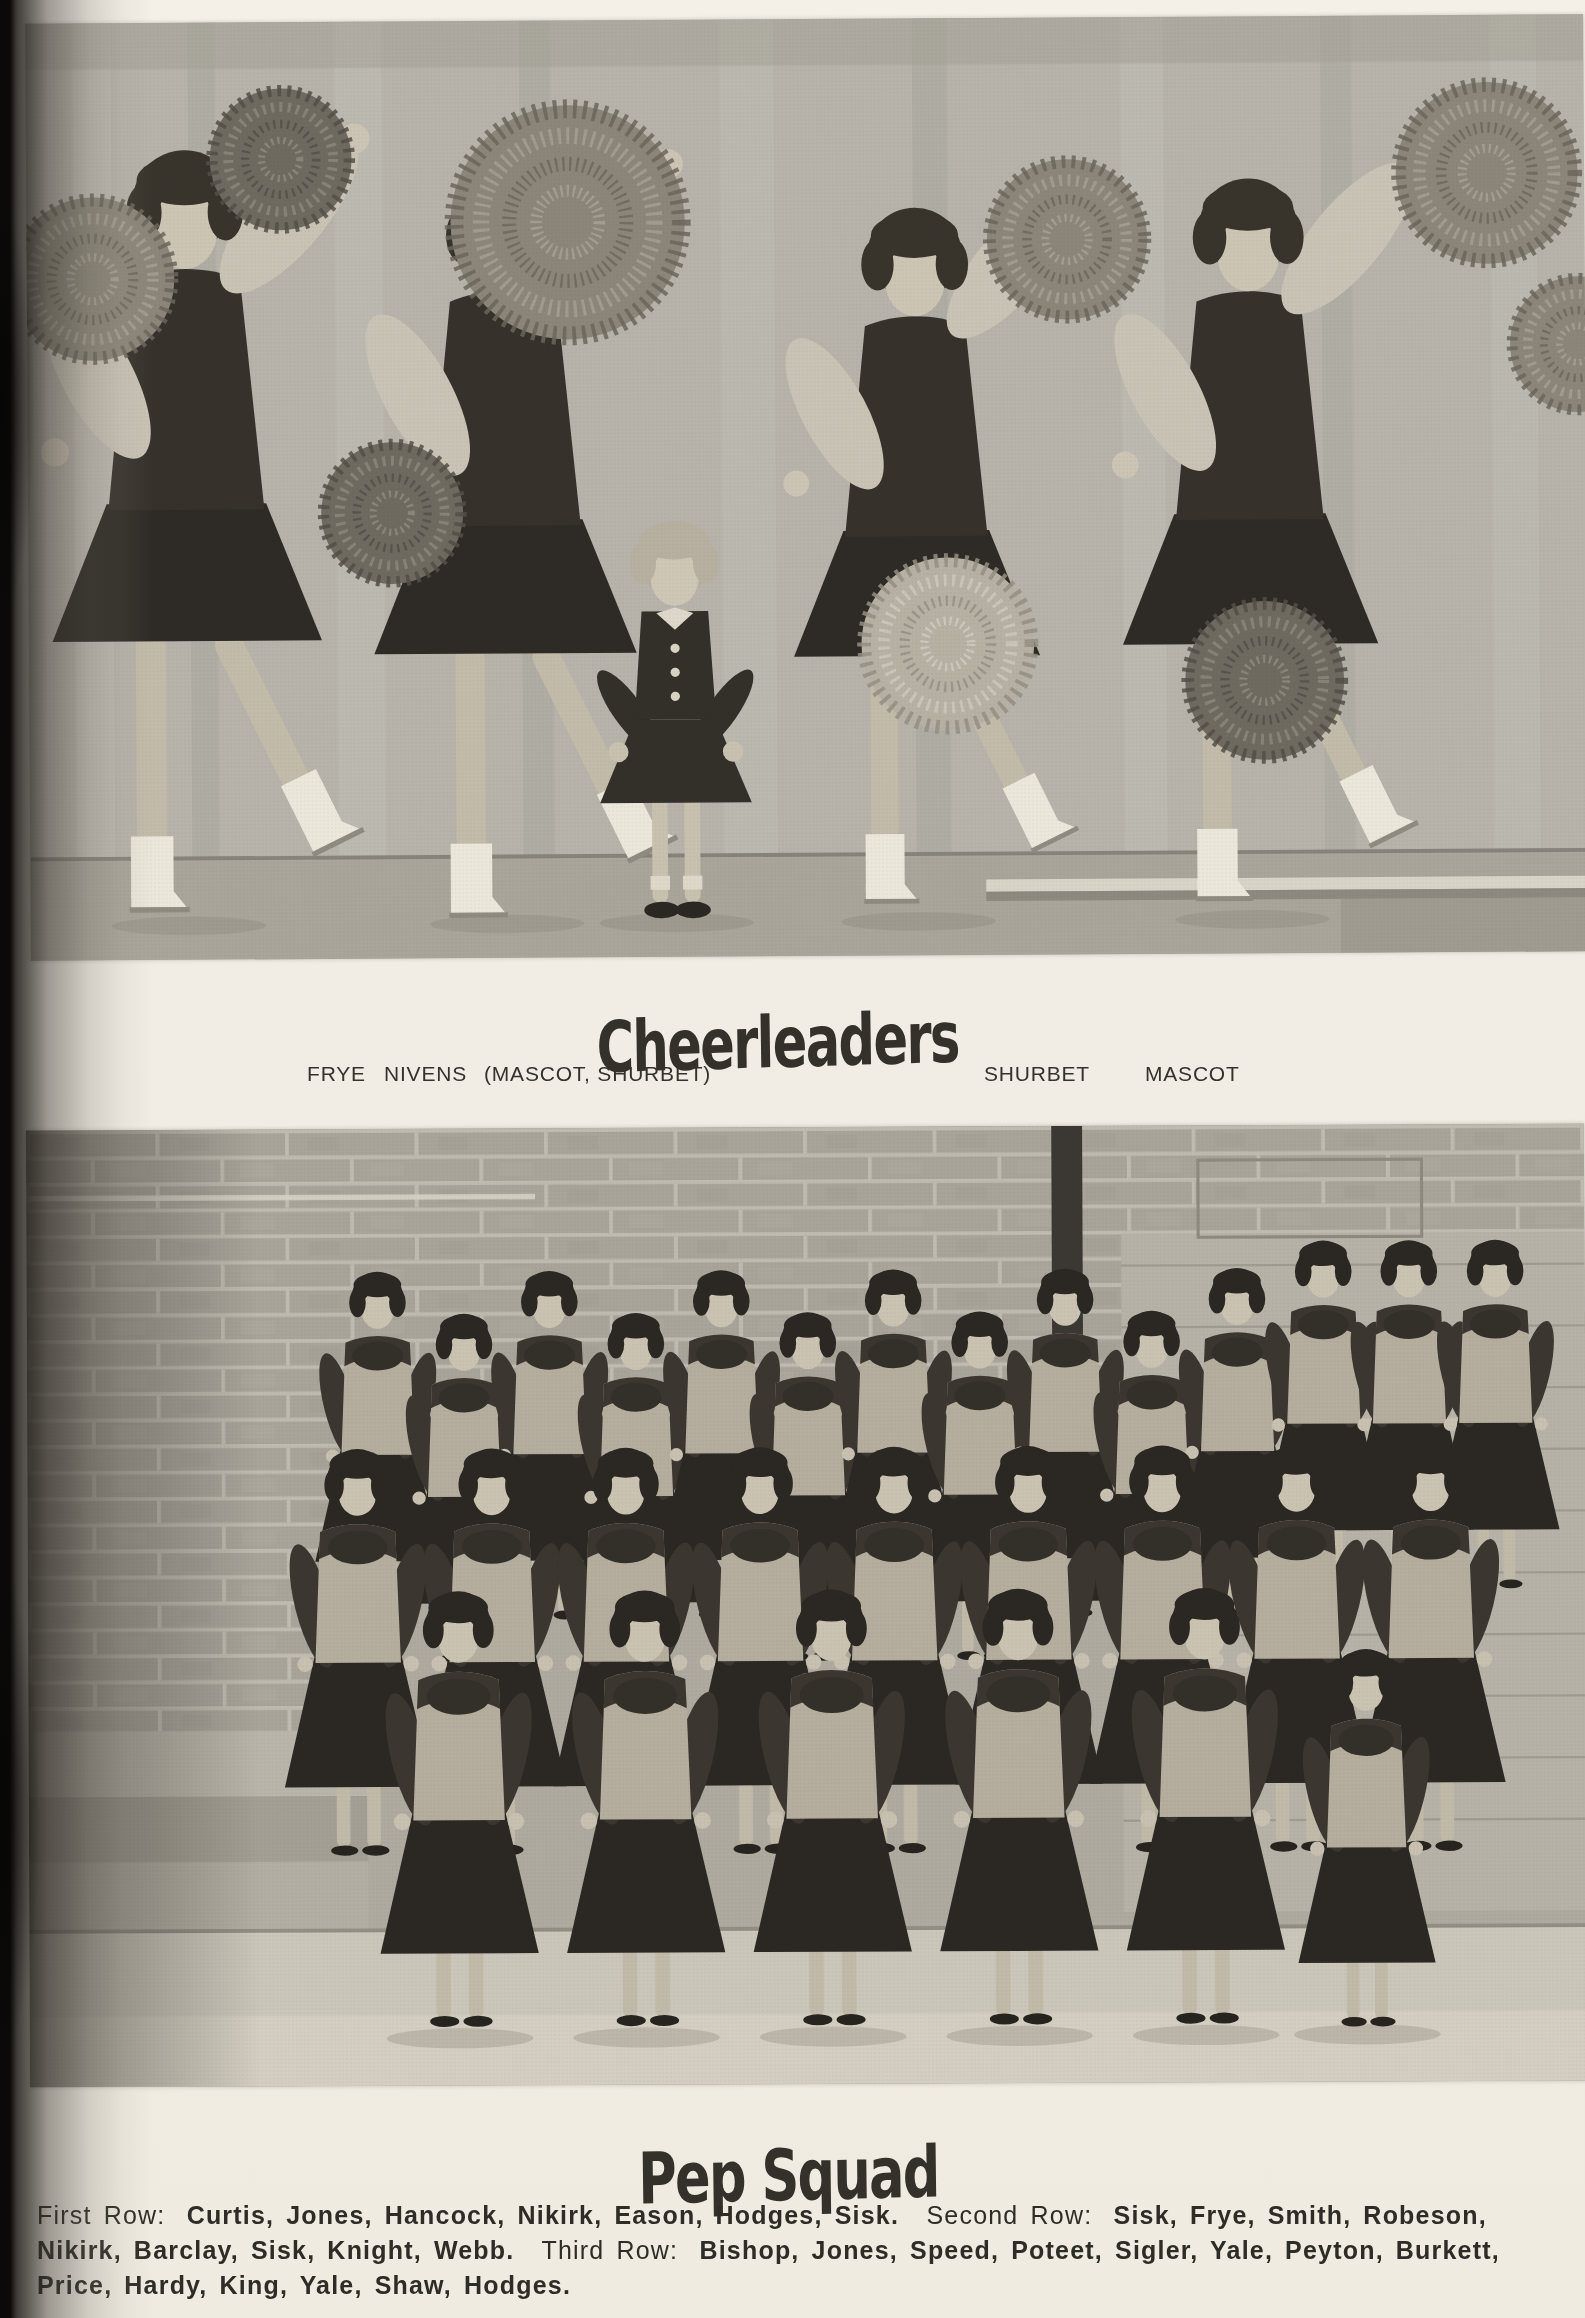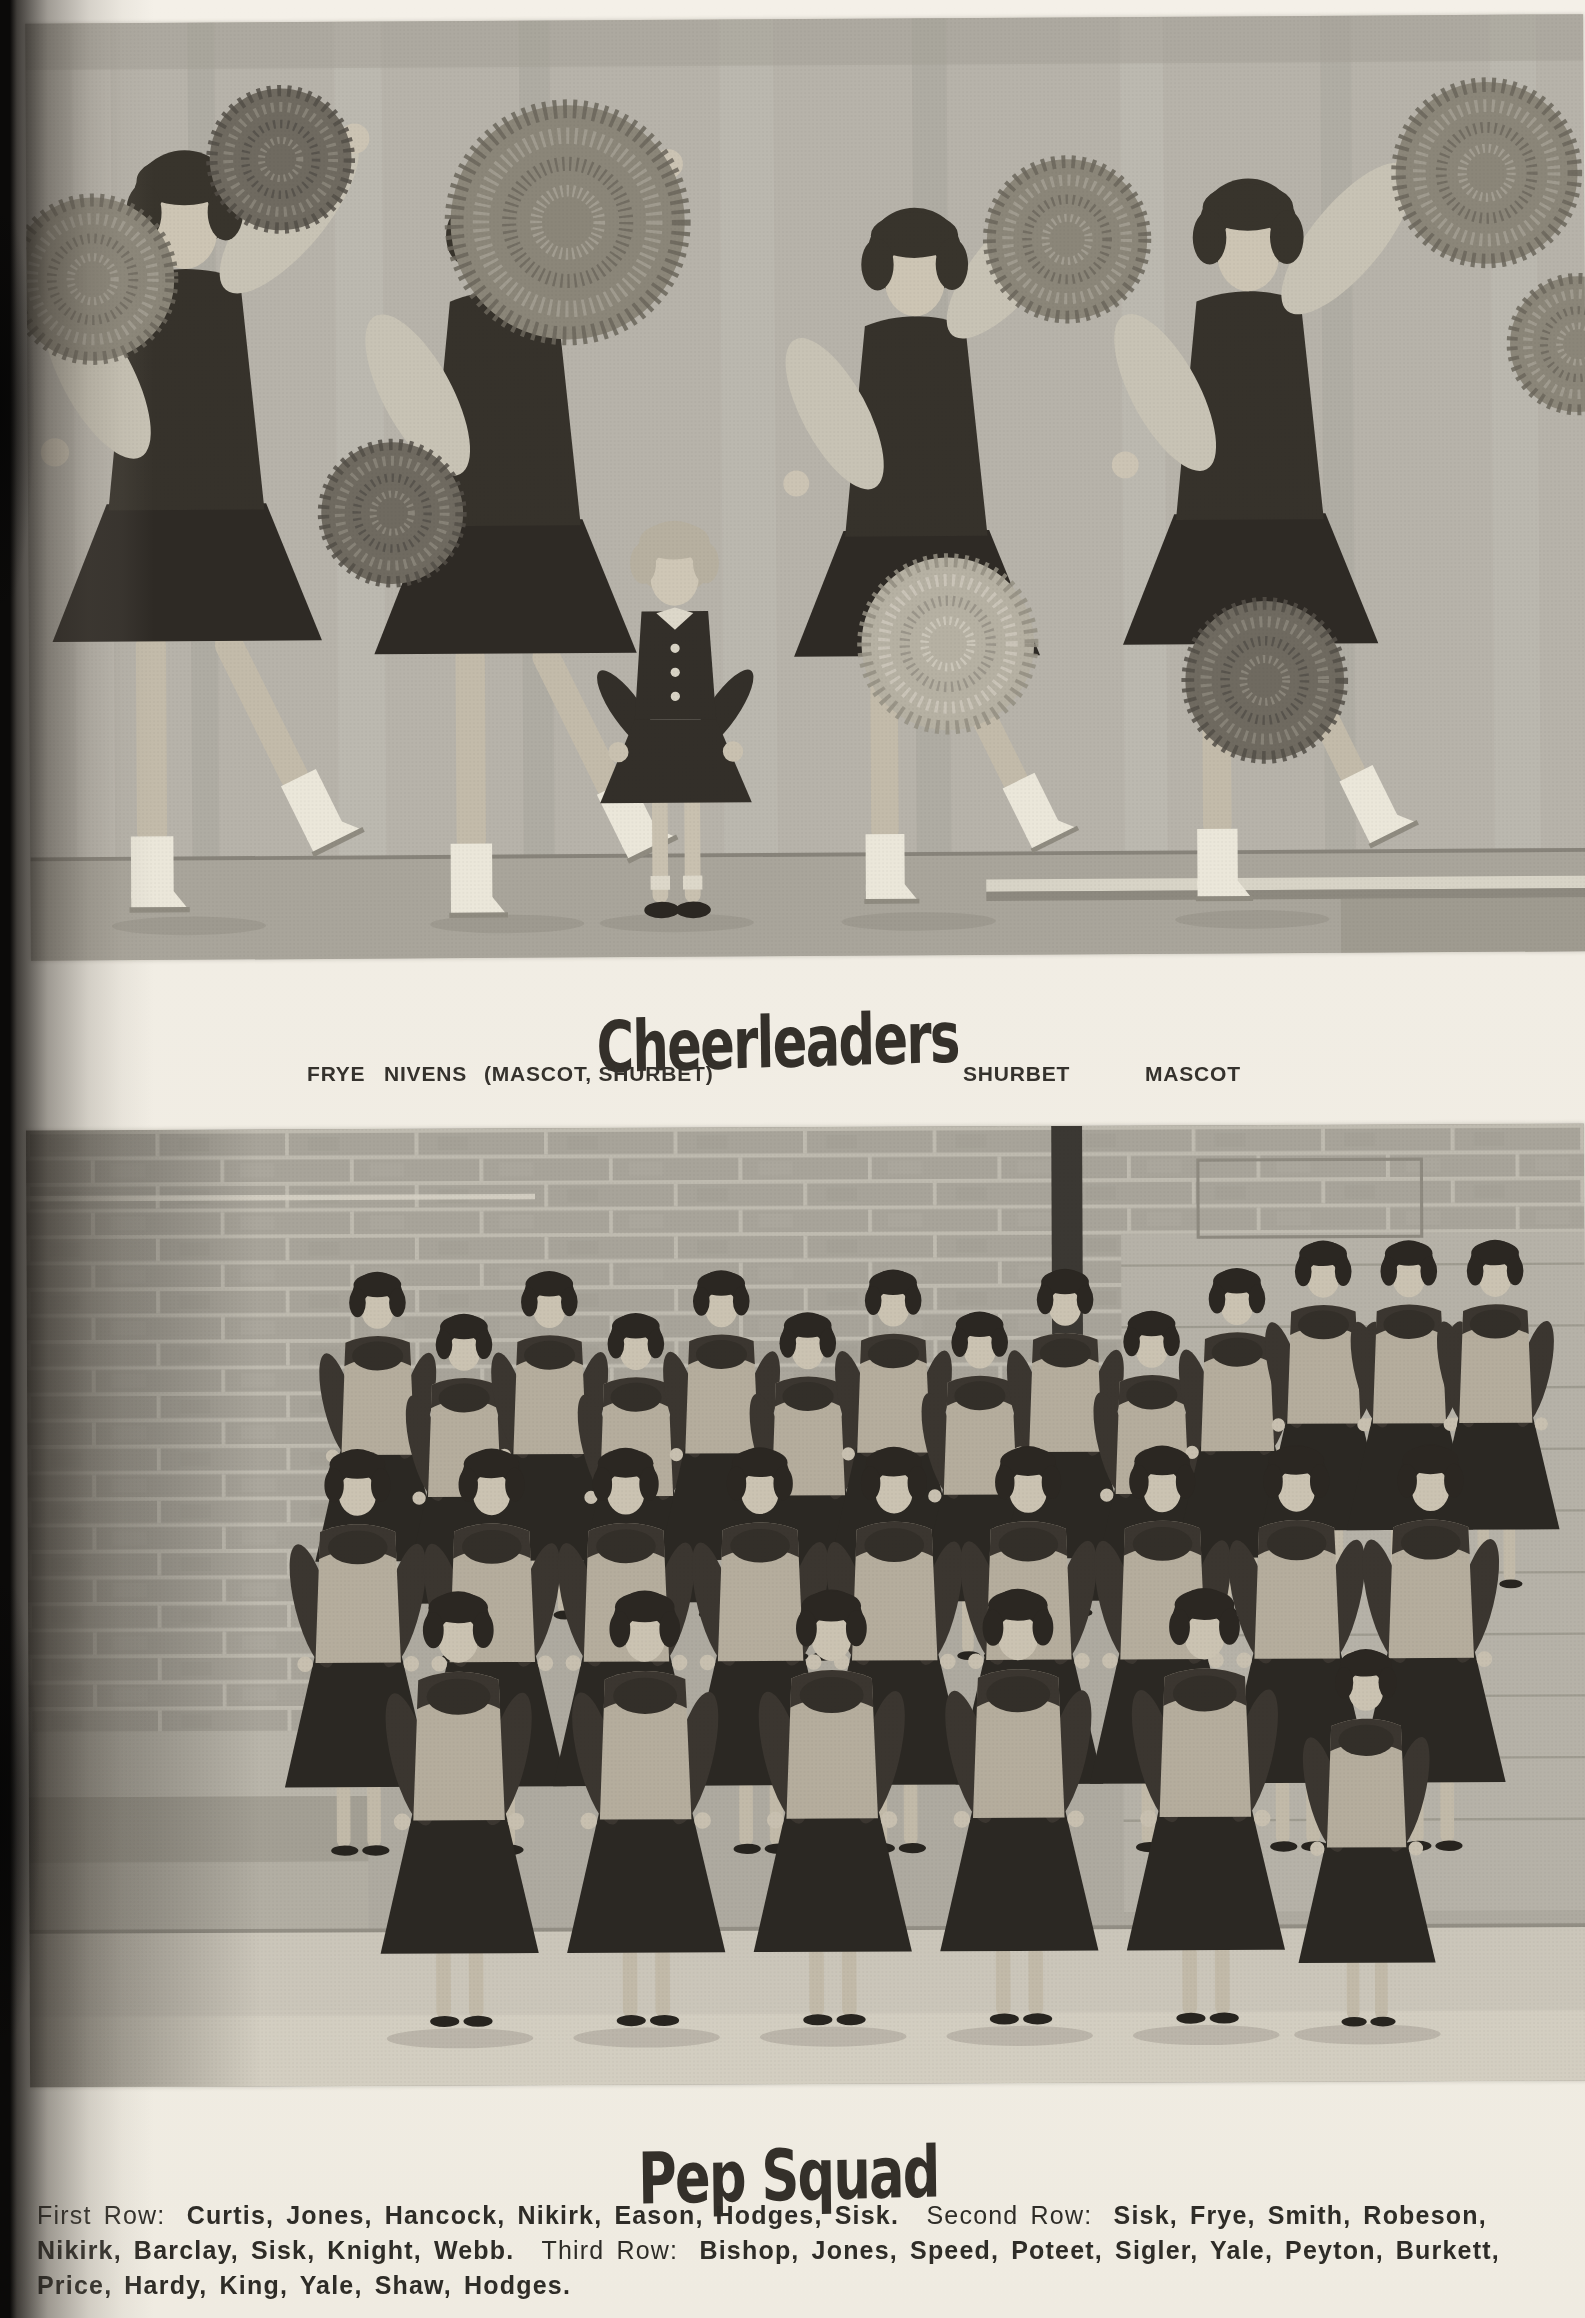--- a/index.html
+++ b/index.html
@@ -12,21 +12,21 @@
   .photo-pep{left:28px;top:1127px;width:1558px;height:957px;transform:rotate(-.25deg);}
 
   .title{position:absolute;left:0;width:1586px;text-align:center;
          font-family:"DejaVu Sans",sans-serif;font-weight:700;font-size:71px;
          letter-spacing:-2.3px;color:#34302a;white-space:nowrap;}
   .title-cheer{top:953px;transform:translateX(-15.4px) scaleX(.72) rotate(-1.2deg);}
   .title-pep{top:2086px;transform:translateX(-4.6px) scaleX(.74) rotate(-1deg);}
 
   .names-row{position:absolute;left:0;top:0;width:1586px;height:0;}
   .cheer-name{position:absolute;top:1062px;font-size:21px;letter-spacing:0.8px;
-              color:#35322d;white-space:nowrap;font-weight:700;}
+              color:#35322d;white-space:nowrap;font-weight:400;}
 
   .roster{position:absolute;left:37px;top:2198px;width:1515px;margin:0;
           font-size:25px;line-height:35px;letter-spacing:1.2px;word-spacing:3.9px;
           color:#2e2c27;text-align:left;}
   .roster .rl{margin-right:9.2px;}
   .roster .rn{margin-right:15.4px;font-weight:bold;}
 
   
   .gutter{position:absolute;left:0;top:0;width:154px;height:2319px;pointer-events:none;
     background:linear-gradient(90deg,
@@ -195,21 +195,21 @@
         </g>
       <rect x="0" y="0" width="2021" height="1216" fill="url(#ht1)" opacity=".08"></rect>
     </svg>
   </div>
 
   <h1 class="title title-cheer">Cheerleaders</h1>
   <div class="names-row" id="cheer-names">
       <span class="cheer-name" style="left: 307px;">FRYE</span>
       <span class="cheer-name" style="left: 384px;">NIVENS</span>
       <span class="cheer-name" style="left: 484px;">(MASCOT, SHURBET)</span>
-      <span class="cheer-name" style="left: 963px;">SHURBET</span>
+      <span class="cheer-name" style="left: 984px;">SHURBET</span>
       <span class="cheer-name" style="left: 1145px;">MASCOT</span>
     </div>
 
   <div class="photo photo-pep">
     <svg id="pep-svg" width="1558" height="957" viewBox="0 0 2021 1241" xmlns="http://www.w3.org/2000/svg">
       <defs>
         <pattern id="ht2" width="5" height="5" patternUnits="userSpaceOnUse">
           <circle cx="1.3" cy="1.3" r="1" fill="#201e1a"></circle>
         </pattern>
         <pattern id="bricks" width="168" height="68" patternUnits="userSpaceOnUse">

